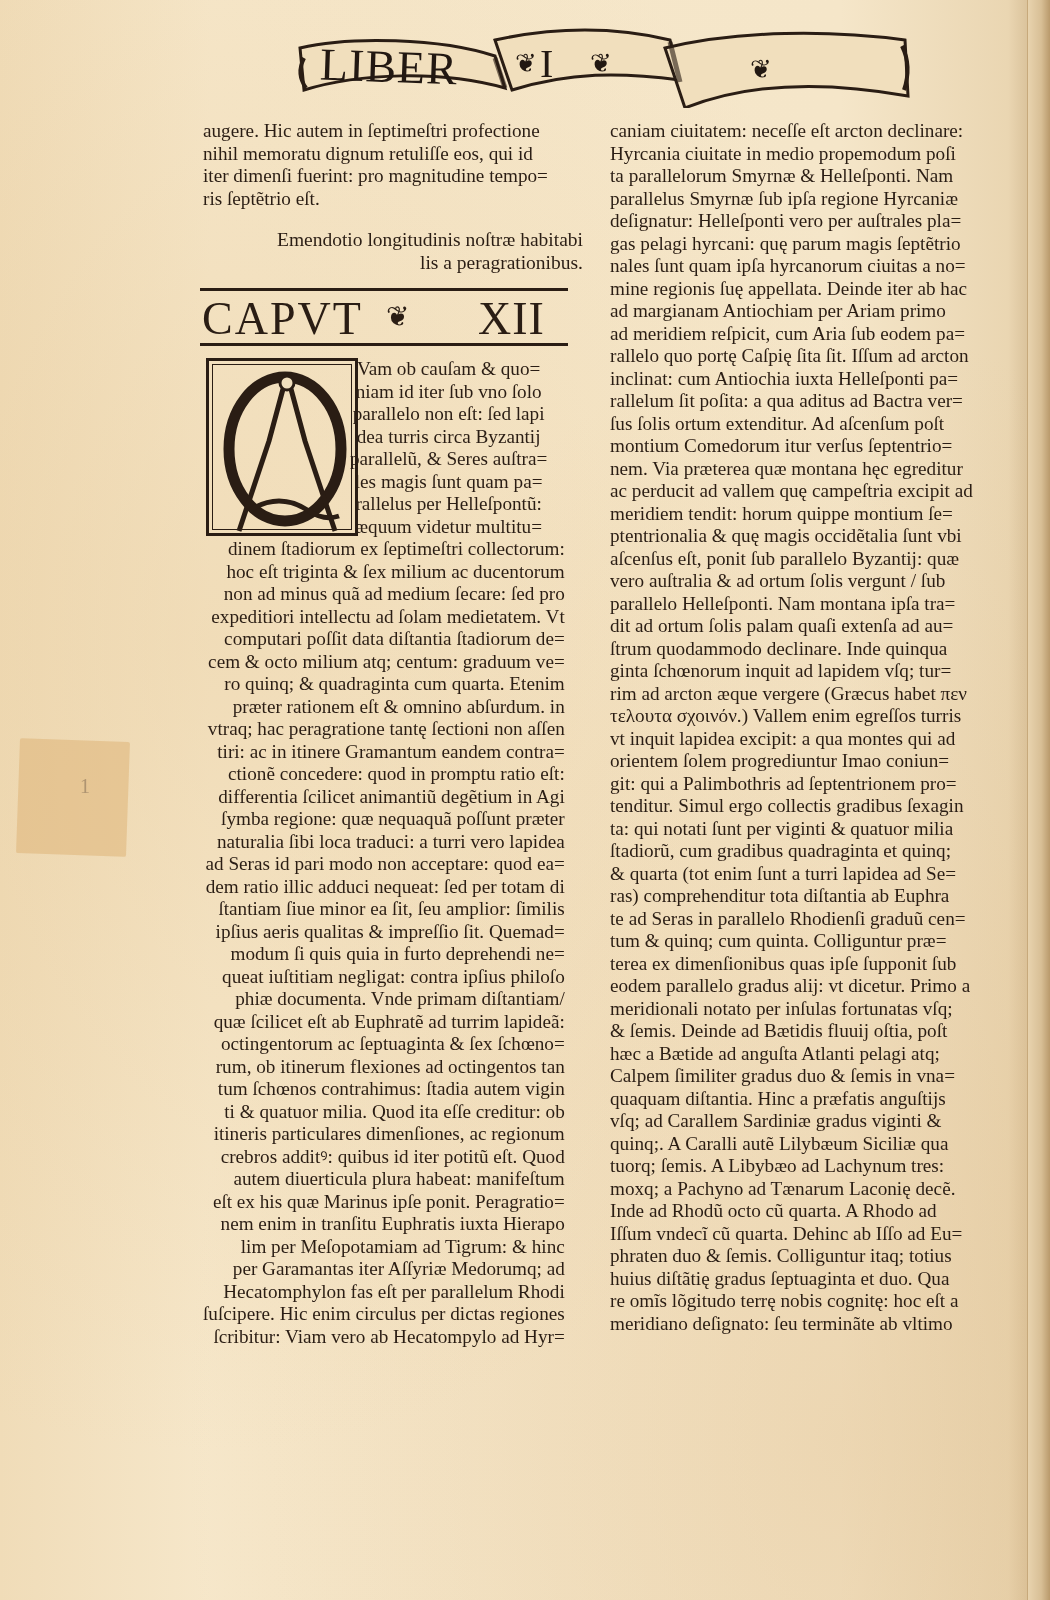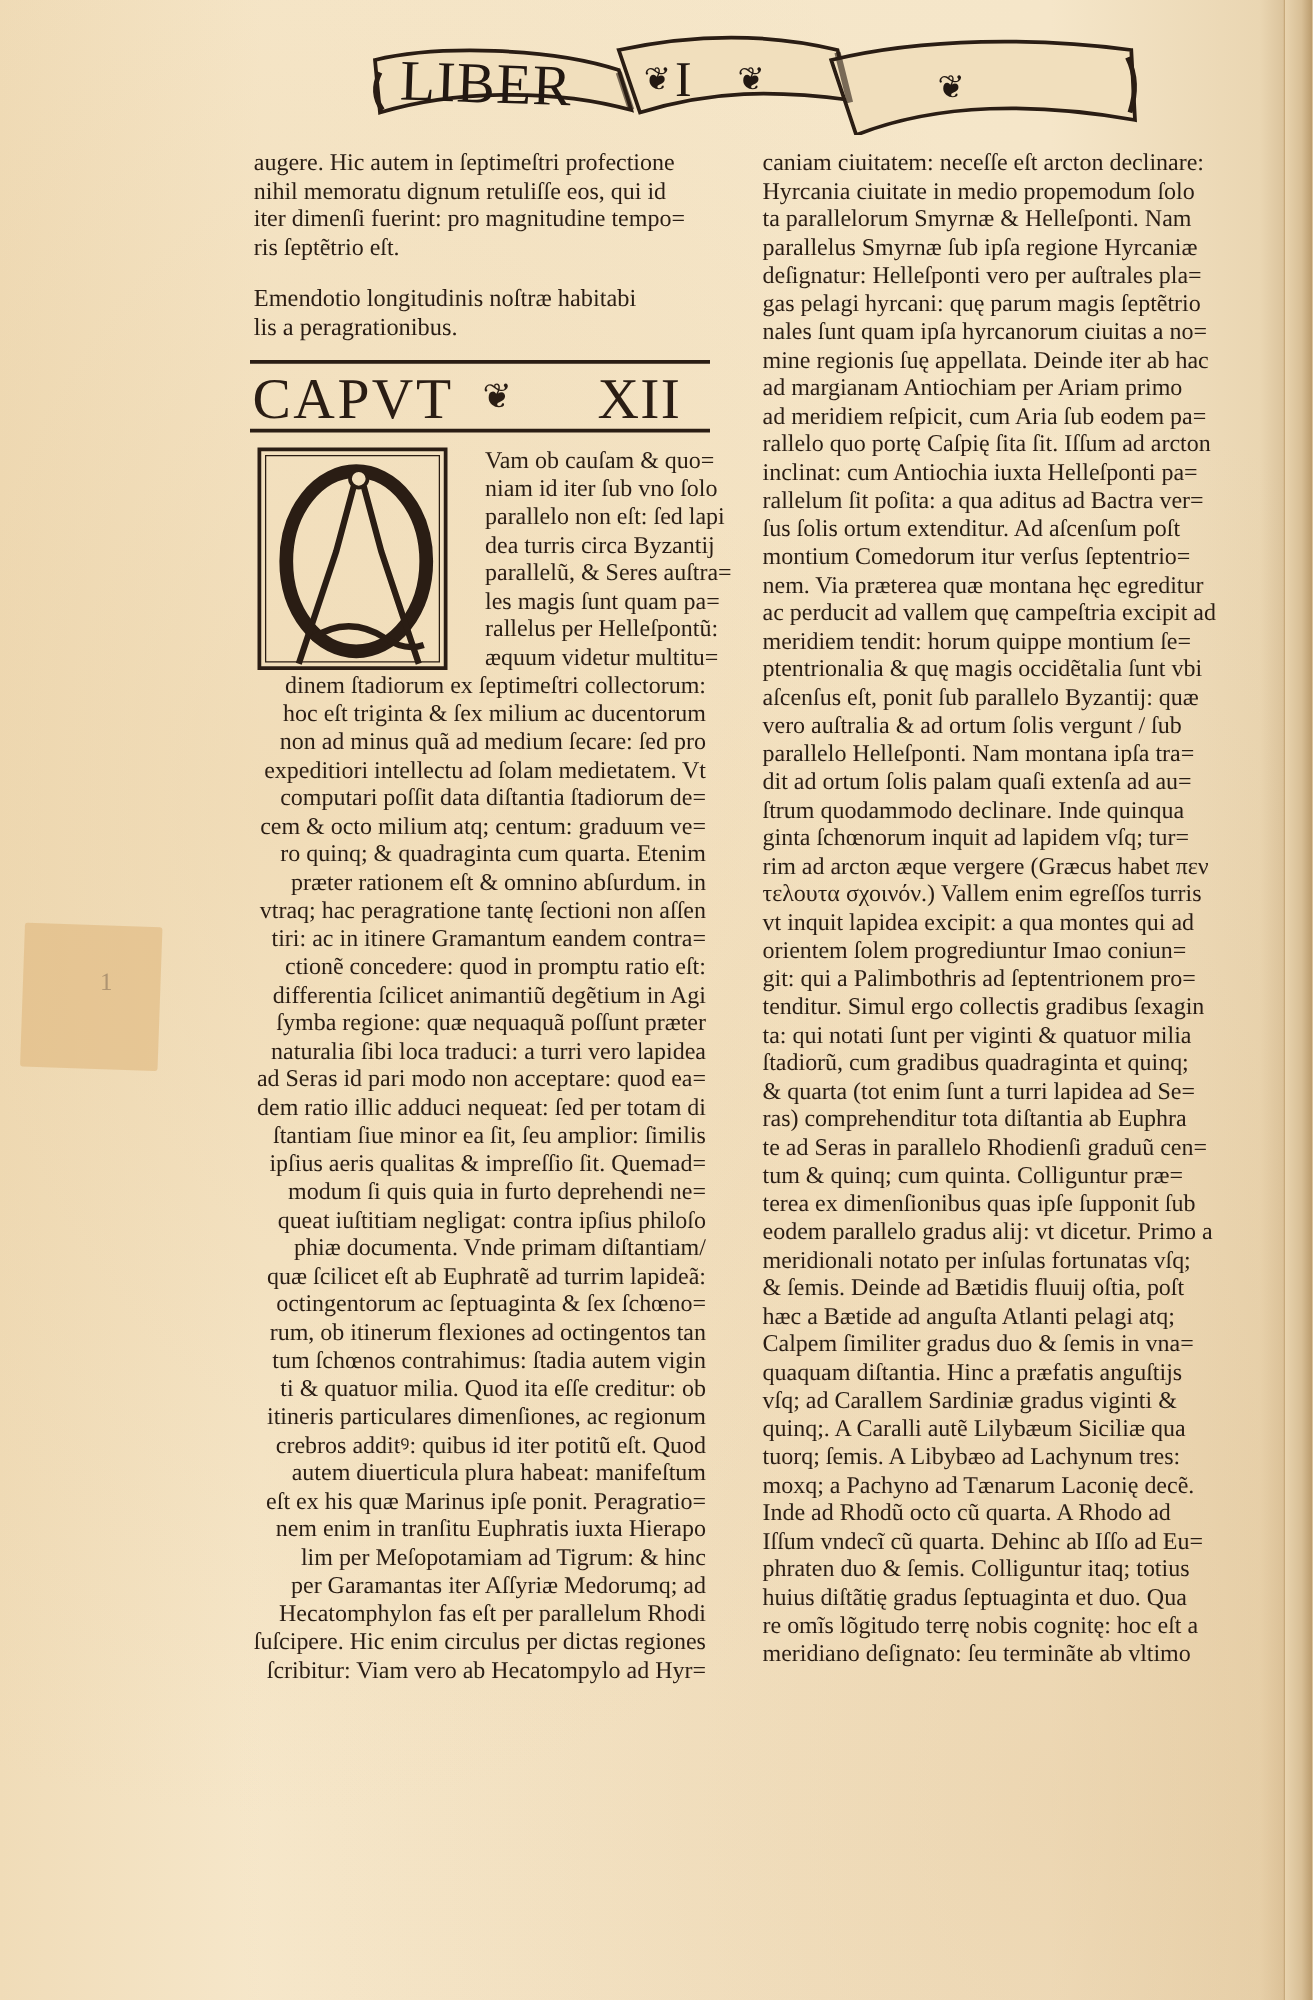--- a/index.html
+++ b/index.html
@@ -45,40 +45,40 @@
     font-size: 40px; color: #221812;
   }
   .orn { position: absolute; font-size: 26px; color: #221812; }
 
   
   .col { position: absolute; font-size: 19.2px; line-height: 22.5px; white-space: nowrap; }
   .col-left { left: 203px; top: 120px; width: 380px; }
   .col-right { left: 610px; top: 120px; width: 380px; }
   .line { display: block; height: 22.5px; }
 
-  .subtitle { position: absolute; left: 203px; top: 228px; width: 380px; text-align: left;
+  .subtitle { position: absolute; left: 203px; top: 228px; width: 380px; text-align: right;
     font-size: 19.5px; line-height: 23px; }
 
   .caput { position: absolute; left: 200px; top: 288px; width: 370px; height: 58px; font-family: Liberation Serif, serif; }
   .caput .rule-top { position:absolute; left:0; top:0; width: 368px; height: 3px; background:#2a1d14; }
   .caput .rule-bot { position:absolute; left:0; top:55px; width: 368px; height: 3px; background:#2a1d14; }
   .caput-word { position:absolute; left:2px; top:4px; font-size: 46px; letter-spacing: 2px; }
   .caput-num { position:absolute; left:278px; top:4px; font-size: 46px; letter-spacing: 1px; }
   .caput-orn { position:absolute; left:186px; top:12px; font-size: 28px; }
 
   .initial {
     position: absolute; left: 206px; top: 358px; width: 152px; height: 178px;
     border: 3px solid #2a1d14; box-sizing: border-box;
   }
   .initial::before {
     content: ""; position: absolute; inset: 3px; border: 1px solid #2a1d14;
   }
   .initial svg { position: absolute; inset: 0; }
 
-  .drop-text { position: absolute; left: 388px; top: 358px; font-size: 19.2px; line-height: 22.5px; white-space: nowrap; }
+  .drop-text { position: absolute; left: 350px; top: 358px; font-size: 19.2px; line-height: 22.5px; white-space: nowrap; text-align: center; }
 </style>
 </head>
 <body>
 
 <div class="page"></div>
 <div class="right-edge"></div>
 <div class="tape-patch"></div>
 <span class="tape-mark">1</span>
 
 <div class="banner">
@@ -171,21 +171,21 @@
     <span class="line">eſt ex his quæ Marinus ipſe ponit. Peragratio=</span>
     <span class="line">nem enim in tranſitu Euphratis iuxta Hierapo</span>
     <span class="line">lim per Meſopotamiam ad Tigrum: &amp; hinc</span>
     <span class="line">per Garamantas iter Aſſyriæ Medorumq; ad</span>
     <span class="line">Hecatomphylon fas eſt per parallelum Rhodi</span>
     <span class="line">ſuſcipere. Hic enim circulus per dictas regiones</span>
     <span class="line">ſcribitur: Viam vero ab Hecatompylo ad Hyr=</span>
   </div>
 <div class="col col-right" id="right-body">
     <span class="line">caniam ciuitatem: neceſſe eſt arcton declinare:</span>
-    <span class="line">Hyrcania ciuitate in medio propemodum ſolo</span>
+    <span class="line">Hyrcania ciuitate in medio propemodum poſi</span>
     <span class="line">ta parallelorum Smyrnæ &amp; Helleſponti. Nam</span>
     <span class="line">parallelus Smyrnæ ſub ipſa regione Hyrcaniæ</span>
     <span class="line">deſignatur: Helleſponti vero per auſtrales pla=</span>
     <span class="line">gas pelagi hyrcani: quę parum magis ſeptẽtrio</span>
     <span class="line">nales ſunt quam ipſa hyrcanorum ciuitas a no=</span>
     <span class="line">mine regionis ſuę appellata. Deinde iter ab hac</span>
     <span class="line">ad margianam Antiochiam per Ariam primo</span>
     <span class="line">ad meridiem reſpicit, cum Aria ſub eodem pa=</span>
     <span class="line">rallelo quo portę Caſpię ſita ſit. Iſſum ad arcton</span>
     <span class="line">inclinat: cum Antiochia iuxta Helleſponti pa=</span>

